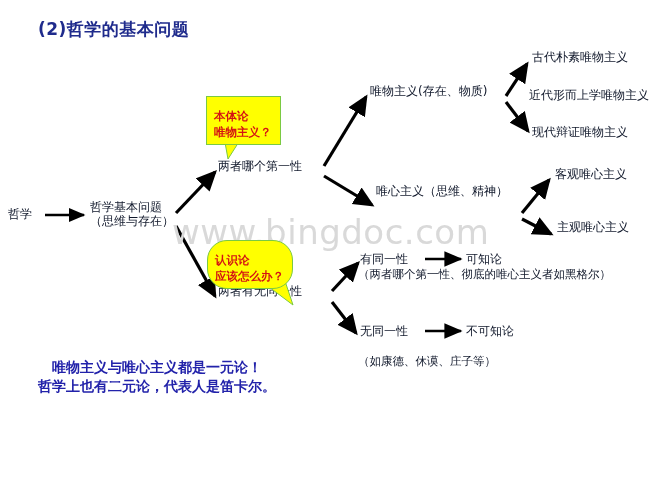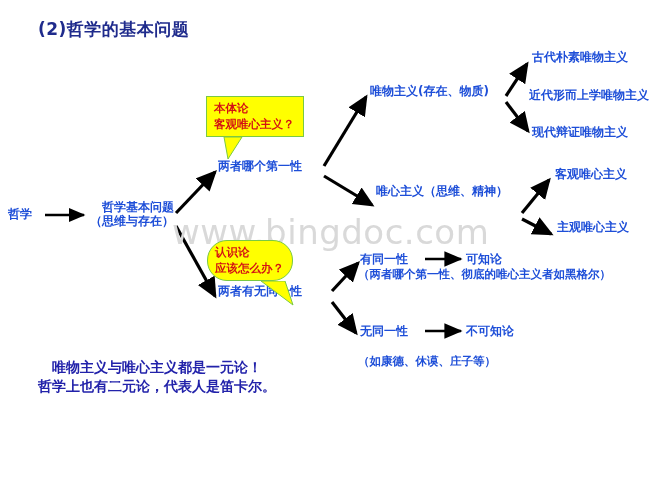--- a/index.html
+++ b/index.html
@@ -18,44 +18,43 @@
   #svg-layer {
     position: absolute;
     left: 0;
     top: 0;
     width: 667px;
     height: 500px;
     pointer-events: none;
   }
   .node {
     position: absolute;
-    color: #1d4ed8;
-    font-weight: bold;
+    color: #0f172a;
+    font-weight: normal;
     line-height: 1.18;
     white-space: nowrap;
-    text-align: right;
   }
   .title {
     position: absolute;
     left: 38px;
     top: 18px;
     font-size: 17px;
     font-weight: bold;
     color: #1f2b8c;
     letter-spacing: 0.5px;
   }
   .callout {
     position: absolute;
     background: #ffff00;
     border: 1px solid #7ac943;
     color: #d41313;
     font-weight: bold;
     font-size: 11.5px;
     line-height: 1.35;
-    padding: 4px 8px 4px 7px;
+    padding: 12px 8px 4px 7px;
     white-space: nowrap;
     z-index: 4;
   }
   .callout .l1, .callout .l2 { display: block; }
   .blue-note {
     position: absolute;
     color: #2222aa;
     font-weight: bold;
     line-height: 1.35;
     white-space: nowrap;
@@ -123,21 +122,21 @@
 
     <line x1="425" y1="331" x2="461" y2="331" stroke="#000" stroke-width="2.6" marker-end="url(#arrowheadThin)"></line>
   </svg>
 
   <div class="title">(2)哲学的基本问题</div>
 
   <div class="watermark">www.bingdoc.com</div>
 
   <div class="callout" style="left:206px; top:96px;">
     <span class="l1">本体论</span>
-    <span class="l2">客观唯心主义？</span>
+    <span class="l2">唯物主义？</span>
   </div>
   <svg style="position:absolute;left:206px;top:137px;width:50px;height:26px;z-index:3;">
     <path d="M18,0 L36,0 L22,22 Z" fill="#ffff00" stroke="#7ac943" stroke-width="1"></path>
   </svg>
 
   <div class="callout" style="left:207px; top:240px;border-radius:20px;">
     <span class="l1">认识论</span>
     <span class="l2">应该怎么办？</span>
   </div>
   <svg style="position:absolute;left:255px;top:281px;width:60px;height:28px;z-index:3;">

